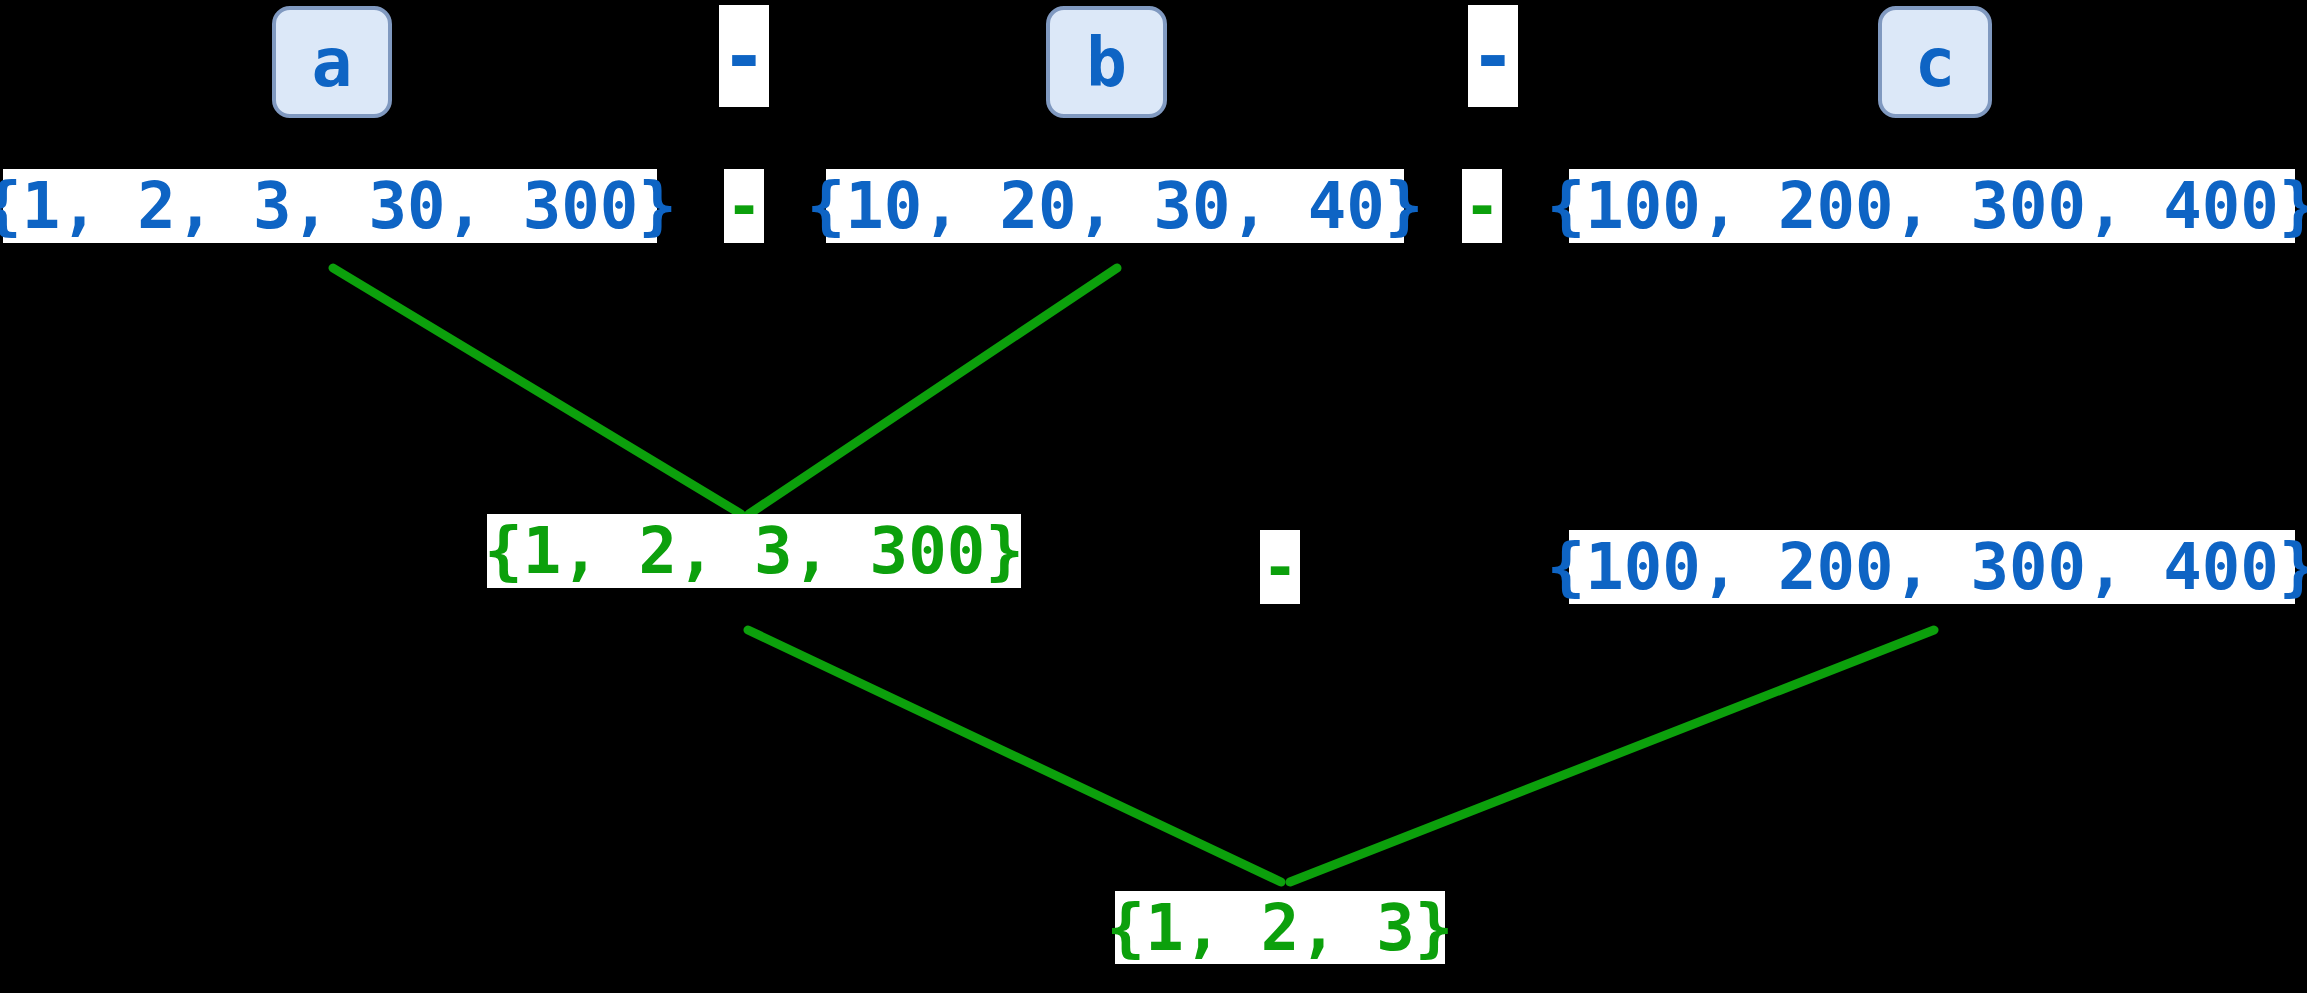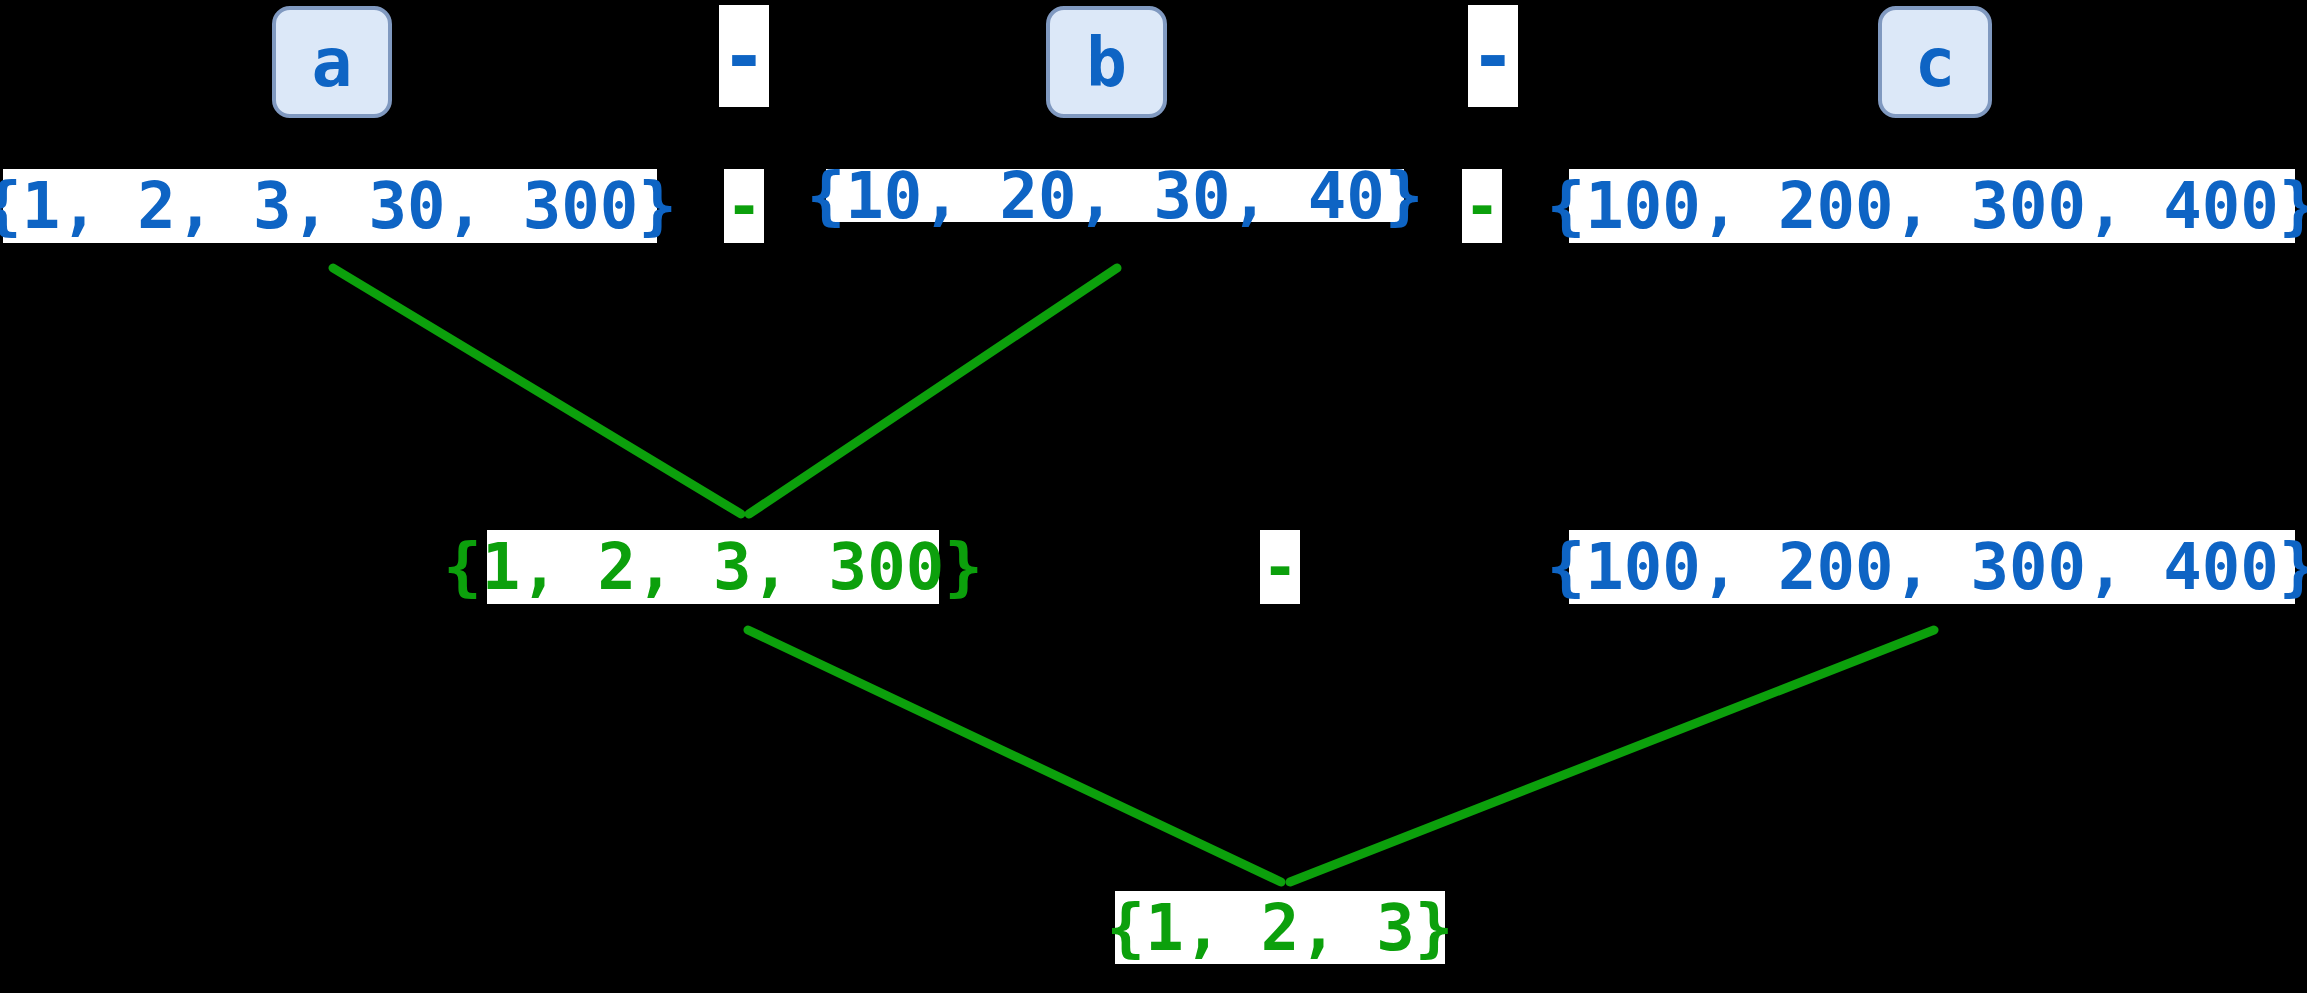--- a/index.html
+++ b/index.html
@@ -74,23 +74,23 @@
   </svg>
 
   <div class="abs varbox" style="left:272px; top:6px; width:120px; height:112px;">a</div>
   <div class="abs opstrip" style="left:719px; top:5px; width:50px; height:102px;">-</div>
   <div class="abs varbox" style="left:1046px; top:6px; width:121px; height:112px;">b</div>
   <div class="abs opstrip" style="left:1468px; top:5px; width:50px; height:102px;">-</div>
   <div class="abs varbox" style="left:1878px; top:6px; width:114px; height:112px;">c</div>
 
   <div class="abs setbox" style="left:3px; top:169px; width:654px; height:74px;">{1, 2, 3, 30, 300}</div>
   <div class="abs opsmall green" style="left:724px; top:169px; width:40px; height:74px;">-</div>
-  <div class="abs setbox" style="left:826px; top:169px; width:578px; height:53px;">{10, 20, 30, 40}</div>
+  <div class="abs setbox" style="left:826px; top:169px; width:578px; height:74px;">{10, 20, 30, 40}</div>
   <div class="abs opsmall green" style="left:1462px; top:169px; width:40px; height:74px;">-</div>
   <div class="abs setbox" style="left:1569px; top:169px; width:726px; height:74px;">{100, 200, 300, 400}</div>
 
-  <div class="abs setbox green" style="left:487px; top:530px; width:452px; height:74px;">{1, 2, 3, 300}</div>
+  <div class="abs setbox green" style="left:487px; top:514px; width:534px; height:74px;">{1, 2, 3, 300}</div>
   <div class="abs opsmall green" style="left:1260px; top:530px; width:40px; height:74px;">-</div>
   <div class="abs setbox" style="left:1569px; top:530px; width:726px; height:74px;">{100, 200, 300, 400}</div>
 
   <div class="abs setbox green" style="left:1115px; top:891px; width:330px; height:73px;text-align:right;">{1, 2, 3}</div>
 
 </div>
 
 </body></html>

